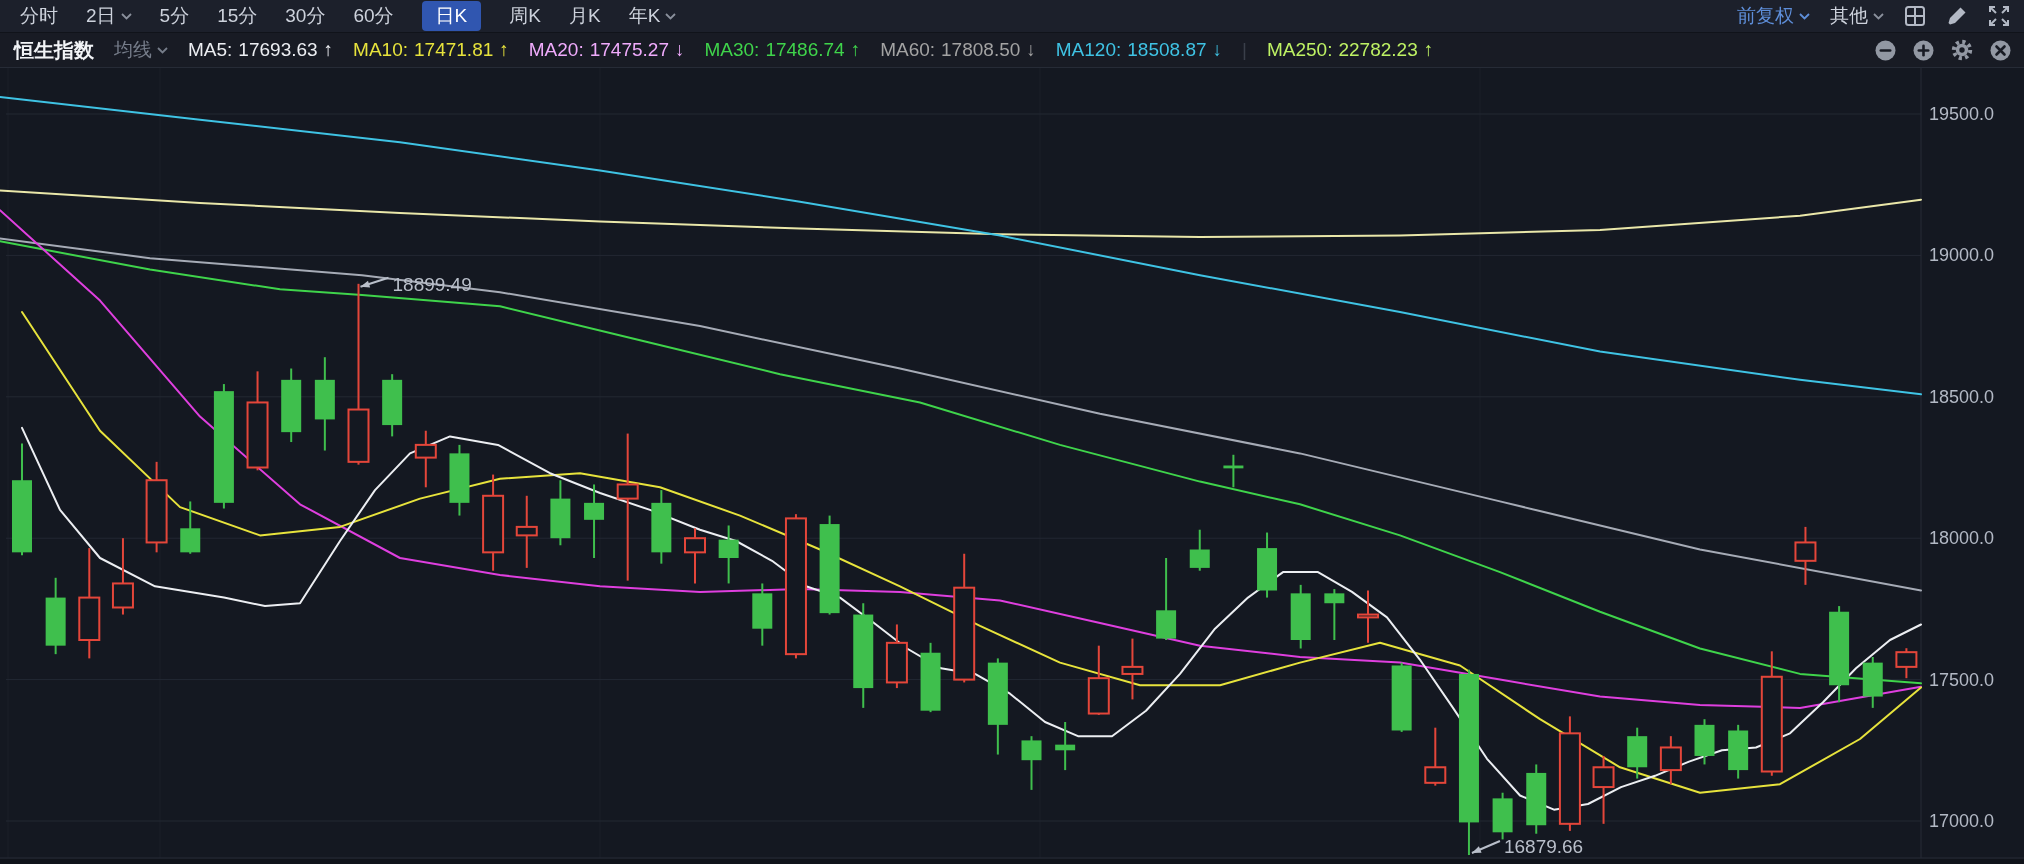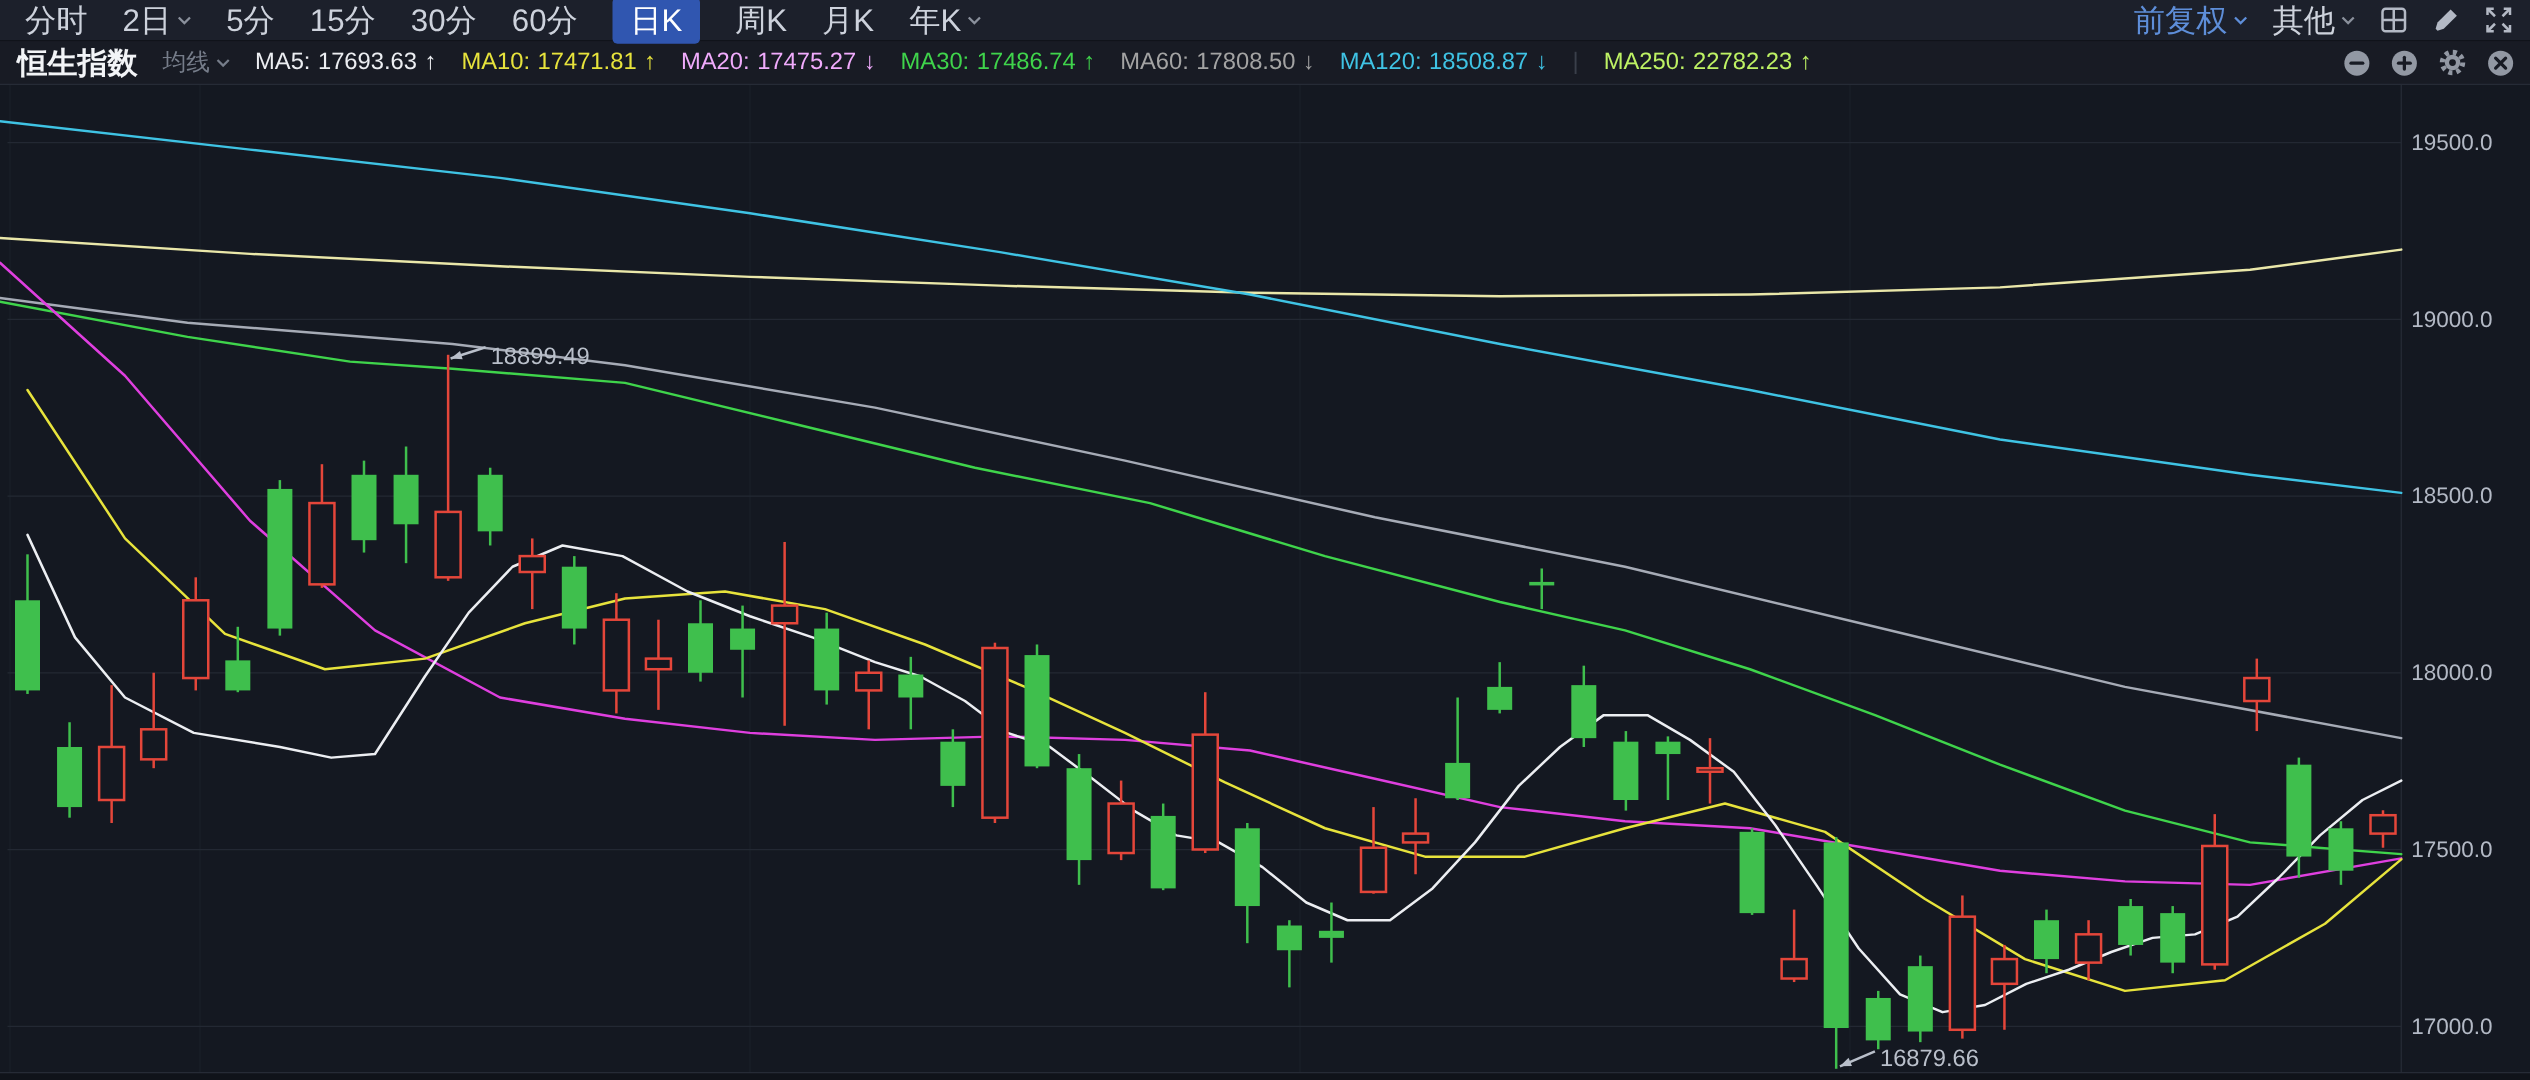--- a/index.html
+++ b/index.html
@@ -1,29 +1,29 @@
 <!DOCTYPE html>
 <html><head>
 <meta charset="utf-8">
 <style>
   html,body{margin:0;padding:0;background:#141821;width:2024px;height:864px;overflow:hidden;
     font-family:"Liberation Sans",sans-serif;-webkit-font-smoothing:antialiased;}
   .bar{display:flex;align-items:center;box-sizing:border-box;}
   #toolbar{height:33px;background:#1c202b;border-bottom:1px solid #10131a;padding:0 14px 0 20px;
-    font-size:25px;color:#cdd2dc;justify-content:space-between;}
+    font-size:19px;color:#cdd2dc;justify-content:space-between;}
   .tgroup{display:flex;align-items:center;gap:28px;}
   .rgroup{display:flex;align-items:center;gap:20px;}
   .tab{cursor:pointer;display:flex;align-items:center;gap:5px;white-space:nowrap;}
   .tab.active{background:#3056b0;color:#fff;border-radius:4px;padding:2px 14px;}
   .blue{color:#5e8ed9;margin-left:36px;}
   .chev{display:inline-block;}
   #legend{height:35px;background:#181b24;border-bottom:1px solid #262b36;padding:0 12px 0 14px;
     font-size:19px;justify-content:space-between;}
   .lgroup{display:flex;align-items:center;gap:20px;white-space:nowrap;}
-  .symbol{color:#f2f4f7;font-weight:bold;font-size:24px;}
+  .symbol{color:#f2f4f7;font-weight:bold;font-size:20px;}
   .masel{color:#767d8a;display:flex;align-items:center;gap:5px;cursor:pointer;}
   .ma-item{display:inline-flex;gap:6px;align-items:center;}
   .pipe{color:#3a3f4a;}
   .icbtn{display:inline-flex;align-items:center;justify-content:center;cursor:pointer;}
   #chartwrap{position:absolute;left:0;top:68px;width:2024px;height:796px;}
   svg text{font-family:"Liberation Sans",sans-serif;}
 </style>
 </head>
 <body>
 

